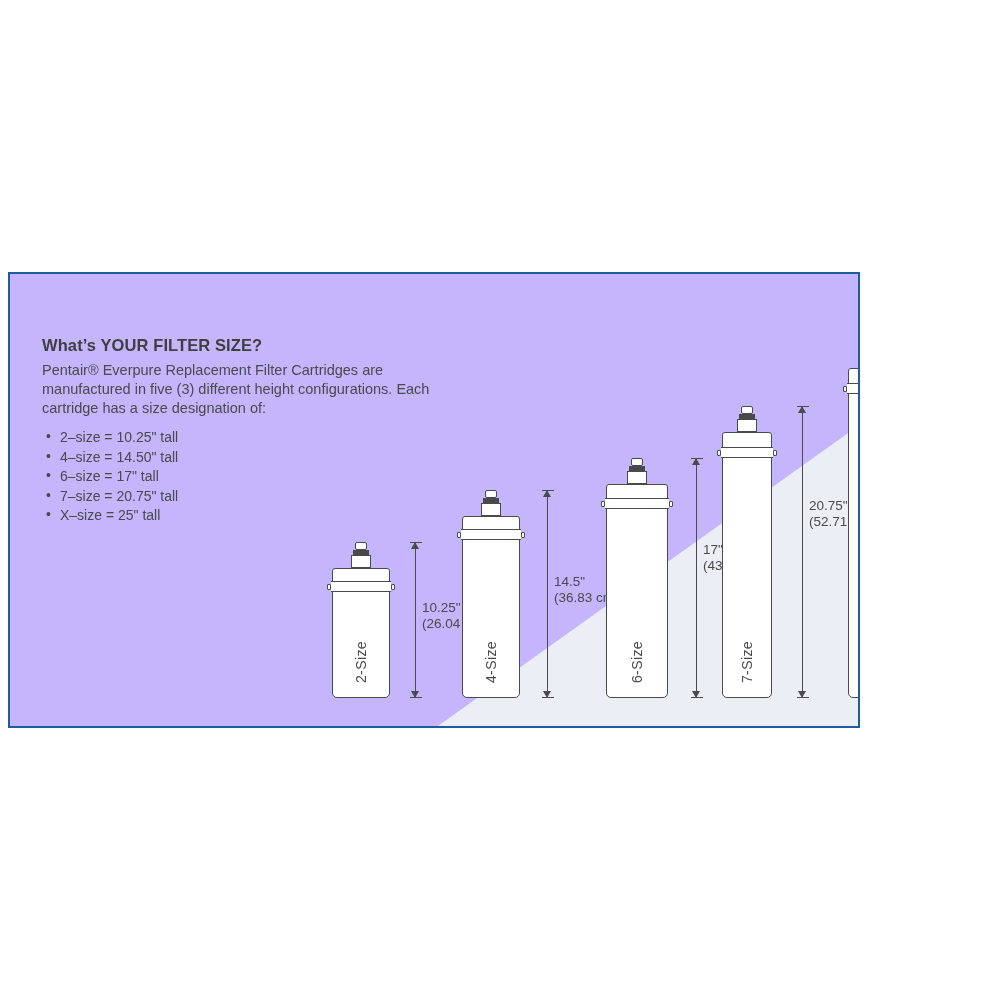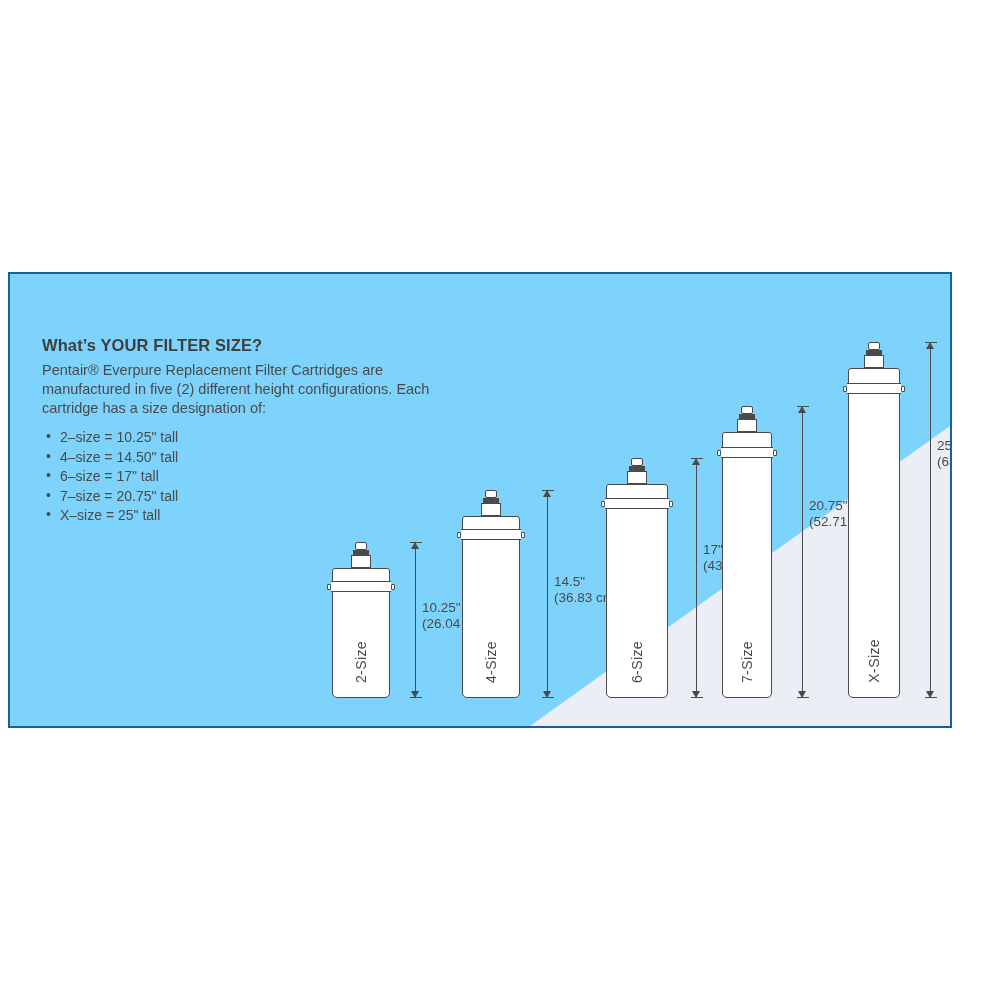--- a/index.html
+++ b/index.html
@@ -14,24 +14,24 @@
     color: #4a4a4a;
     position: relative;
     overflow: hidden;
   }
 
   
   #panel {
     position: absolute;
     left: 8px;
     top: 272px;
-    width: 944px;
+    width: 852px;
     height: 456px;
     border: 2px solid #1d5d9b;
-    background: #7dd3fc;
+    background: #c4b5fd;
     box-sizing: border-box;
     overflow: hidden;
   }
 
   
   #wedge {
     position: absolute;
     right: 0;
     bottom: 0;
     width: 420px;
@@ -210,21 +210,21 @@
 </style>
 </head>
 <body>
 
 <div id="panel">
 
   <div id="wedge"></div>
 
   <div id="textblock">
     <h2 id="heading">What’s YOUR FILTER SIZE?</h2>
-    <p id="intro">Pentair® Everpure Replacement Filter Cartridges are manufactured in five (2) different height configurations. Each cartridge has a size designation of:</p>
+    <p id="intro">Pentair® Everpure Replacement Filter Cartridges are manufactured in five (3) different height configurations. Each cartridge has a size designation of:</p>
     <ul id="sizelist">
       <li>2–size = 10.25" tall</li>
       <li>4–size = 14.50" tall</li>
       <li>6–size = 17" tall</li>
       <li>7–size = 20.75" tall</li>
       <li>X–size = 25" tall</li>
     </ul>
   </div>
 
   <div id="cartridges">

